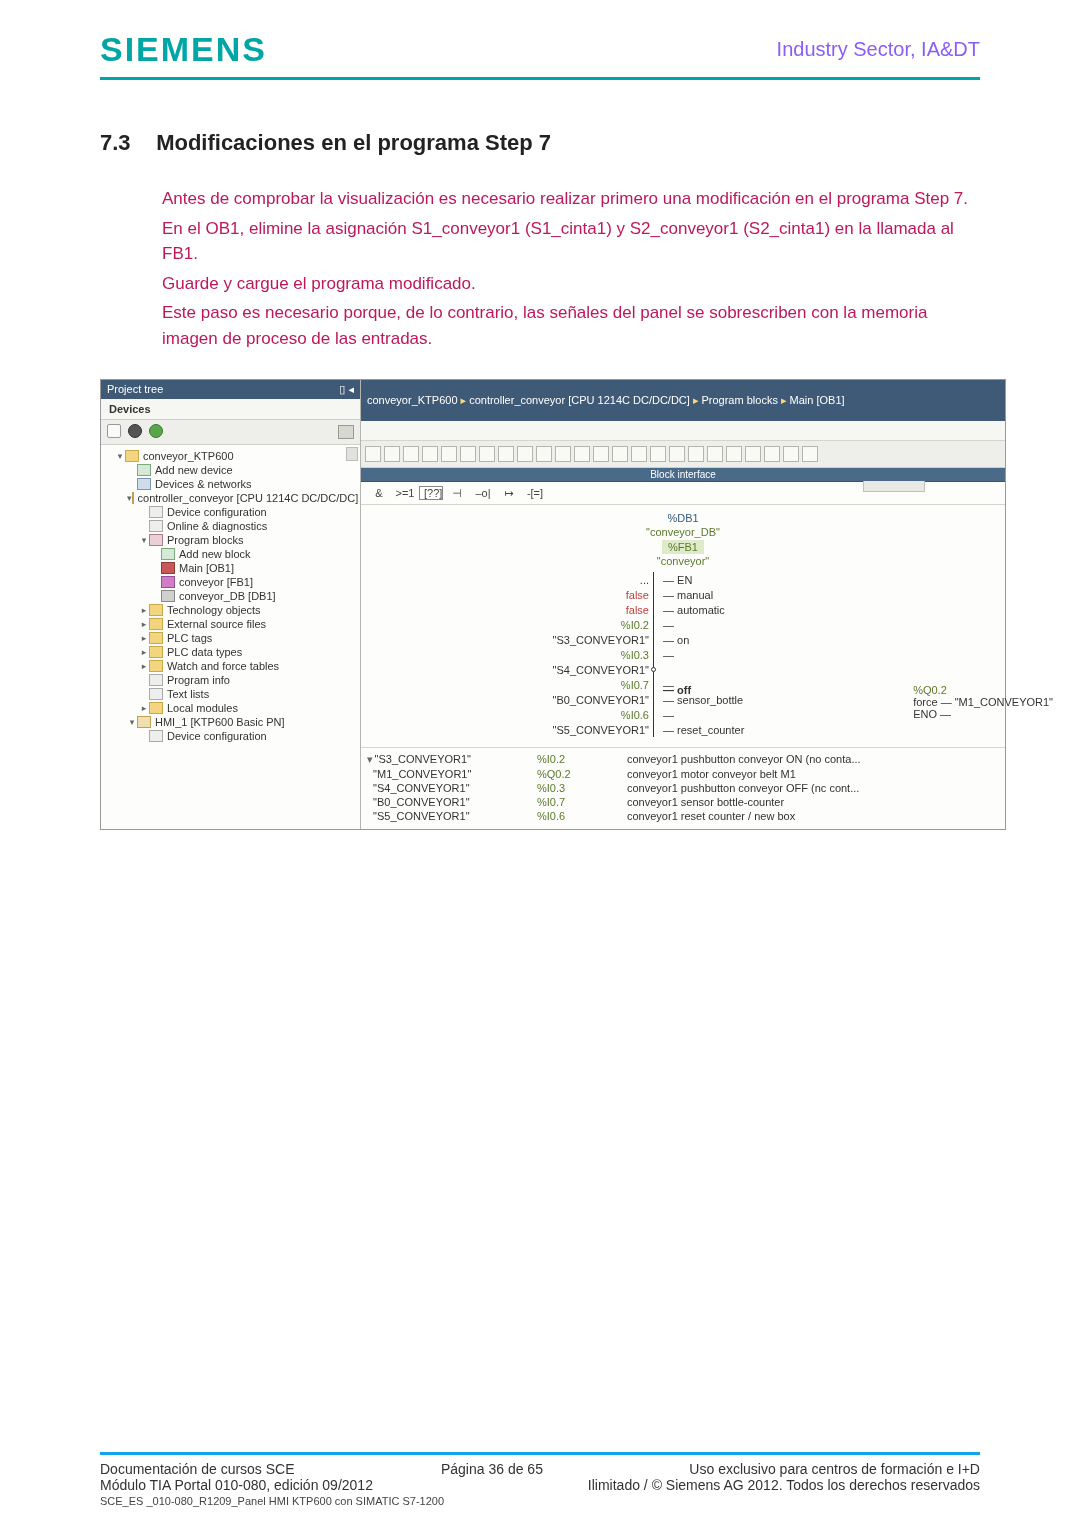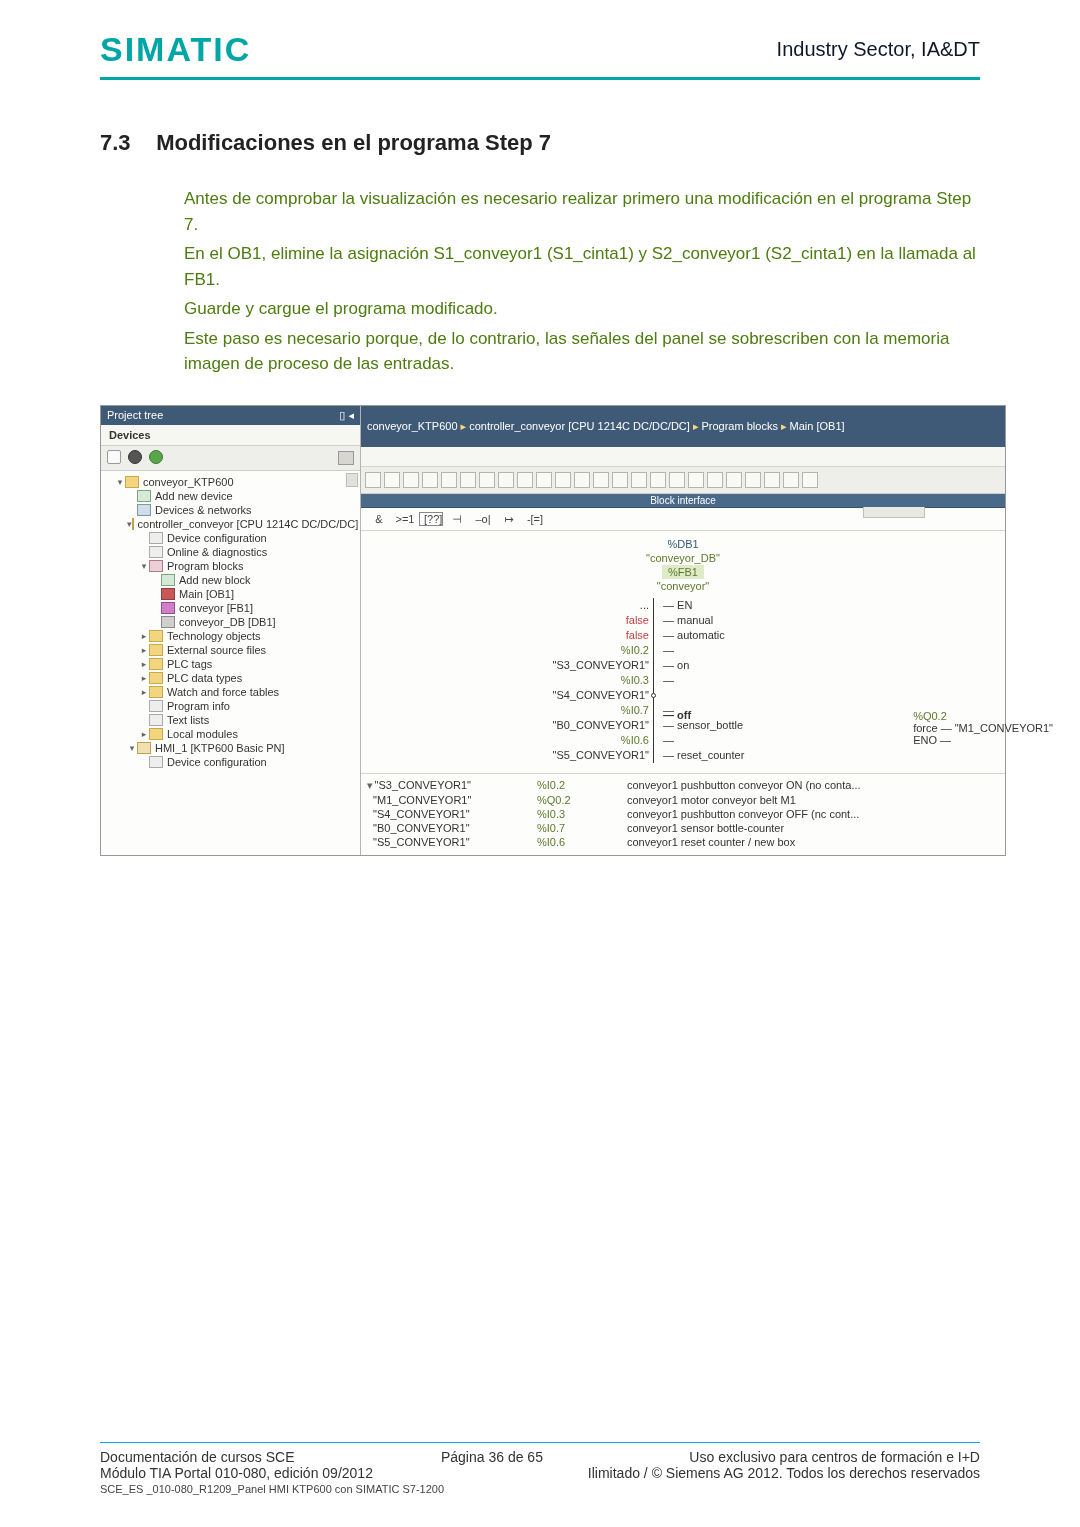--- a/index.html
+++ b/index.html
@@ -24,34 +24,34 @@
   }
   .logo {
     font-size: 34px;
     font-weight: 900;
     letter-spacing: 2px;
     color: #00a6a6;
     font-family: Arial, sans-serif;
   }
   .sector {
     font-size: 20px;
-    color: #0f172a;
+    color: #8b5cf6;
   }
   .section-title {
     font-size: 22px;
     font-weight: bold;
     color: #222;
     margin-bottom: 30px;
   }
   .section-num { display:inline-block; width:50px; }
   .body-text {
     font-size: 17px;
     line-height: 1.5;
-    color: #4d7c0f;
-    margin-left: 84px;
+    color: #be185d;
+    margin-left: 62px;
     margin-bottom: 28px;
   }
   .body-text p { margin-bottom: 4px; }
 
   
   .shot {
     margin-left: 0;
     width: 906px;
     border: 1px solid #999;
     font-size: 11px;
@@ -230,26 +230,26 @@
     padding:1px 0;
   }
   .var-table .c1{ width:170px;}
   .var-table .c1 .arrow{color:#666; margin-right:2px;}
   .var-table .c2{ width:90px; color:#5a7a2a;}
   .var-table .c3{ flex:1; color:#333;}
 
   
   .footer {
     position:absolute;
-    bottom:32px;
+    bottom:20px;
     left:100px;
     right:100px;
     font-size:14px;
     color:#333;
-    border-top:1px solid #0ea5e9;
+    border-top:3px solid #0ea5e9;
     padding-top:6px;
   }
   .footer .row1{
     display:flex;
     justify-content:space-between;
     font-size:14px;
   }
   .footer .row2{
     display:flex;
     justify-content:space-between;
@@ -259,21 +259,21 @@
     font-size:11px;
     color:#444;
     margin-top:2px;
   }
 </style>
 </head>
 <body>
 
 <div class="page">
   <div class="header-row">
-    <div class="logo">SIMATIC</div>
+    <div class="logo">SIEMENS</div>
     <div class="sector">Industry Sector, IA&amp;DT</div>
   </div>
 
   <div class="section-title">
     <span class="section-num">7.3</span>
     <span>Modificaciones en el programa Step 7</span>
   </div>
 
   <div class="body-text">
     <p>Antes de comprobar la visualización es necesario realizar primero una modificación en el programa Step 7.</p>

